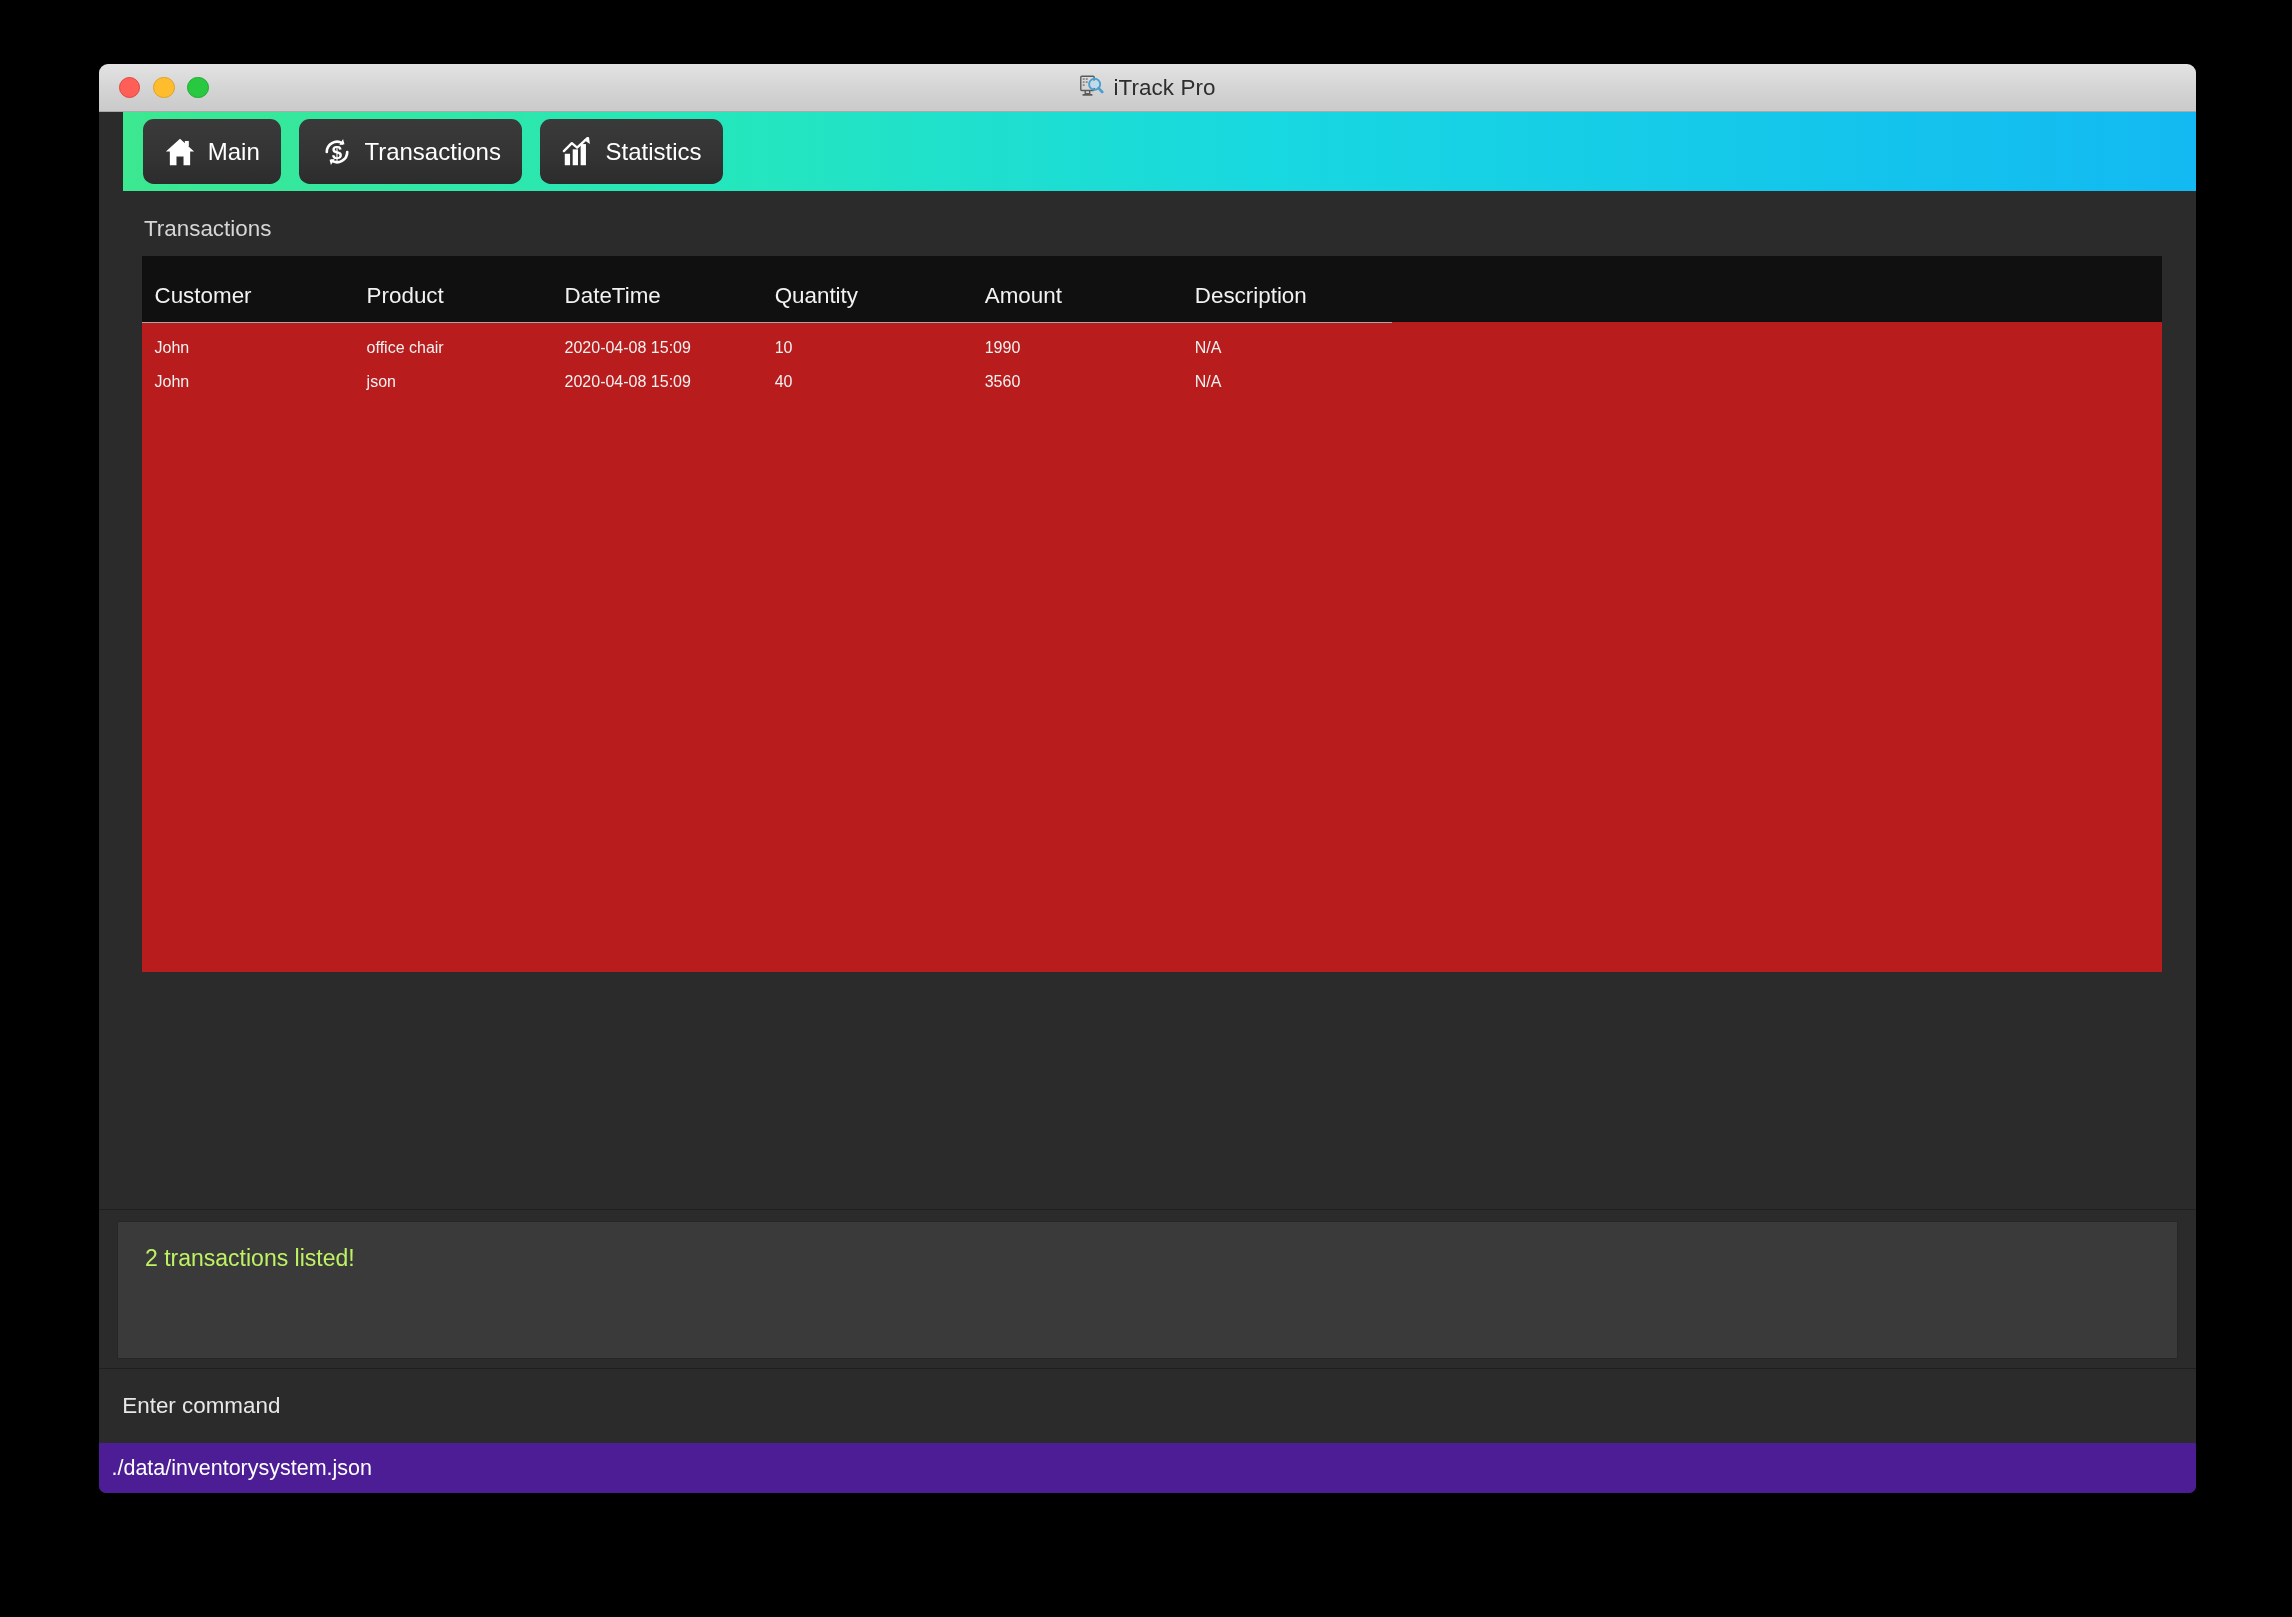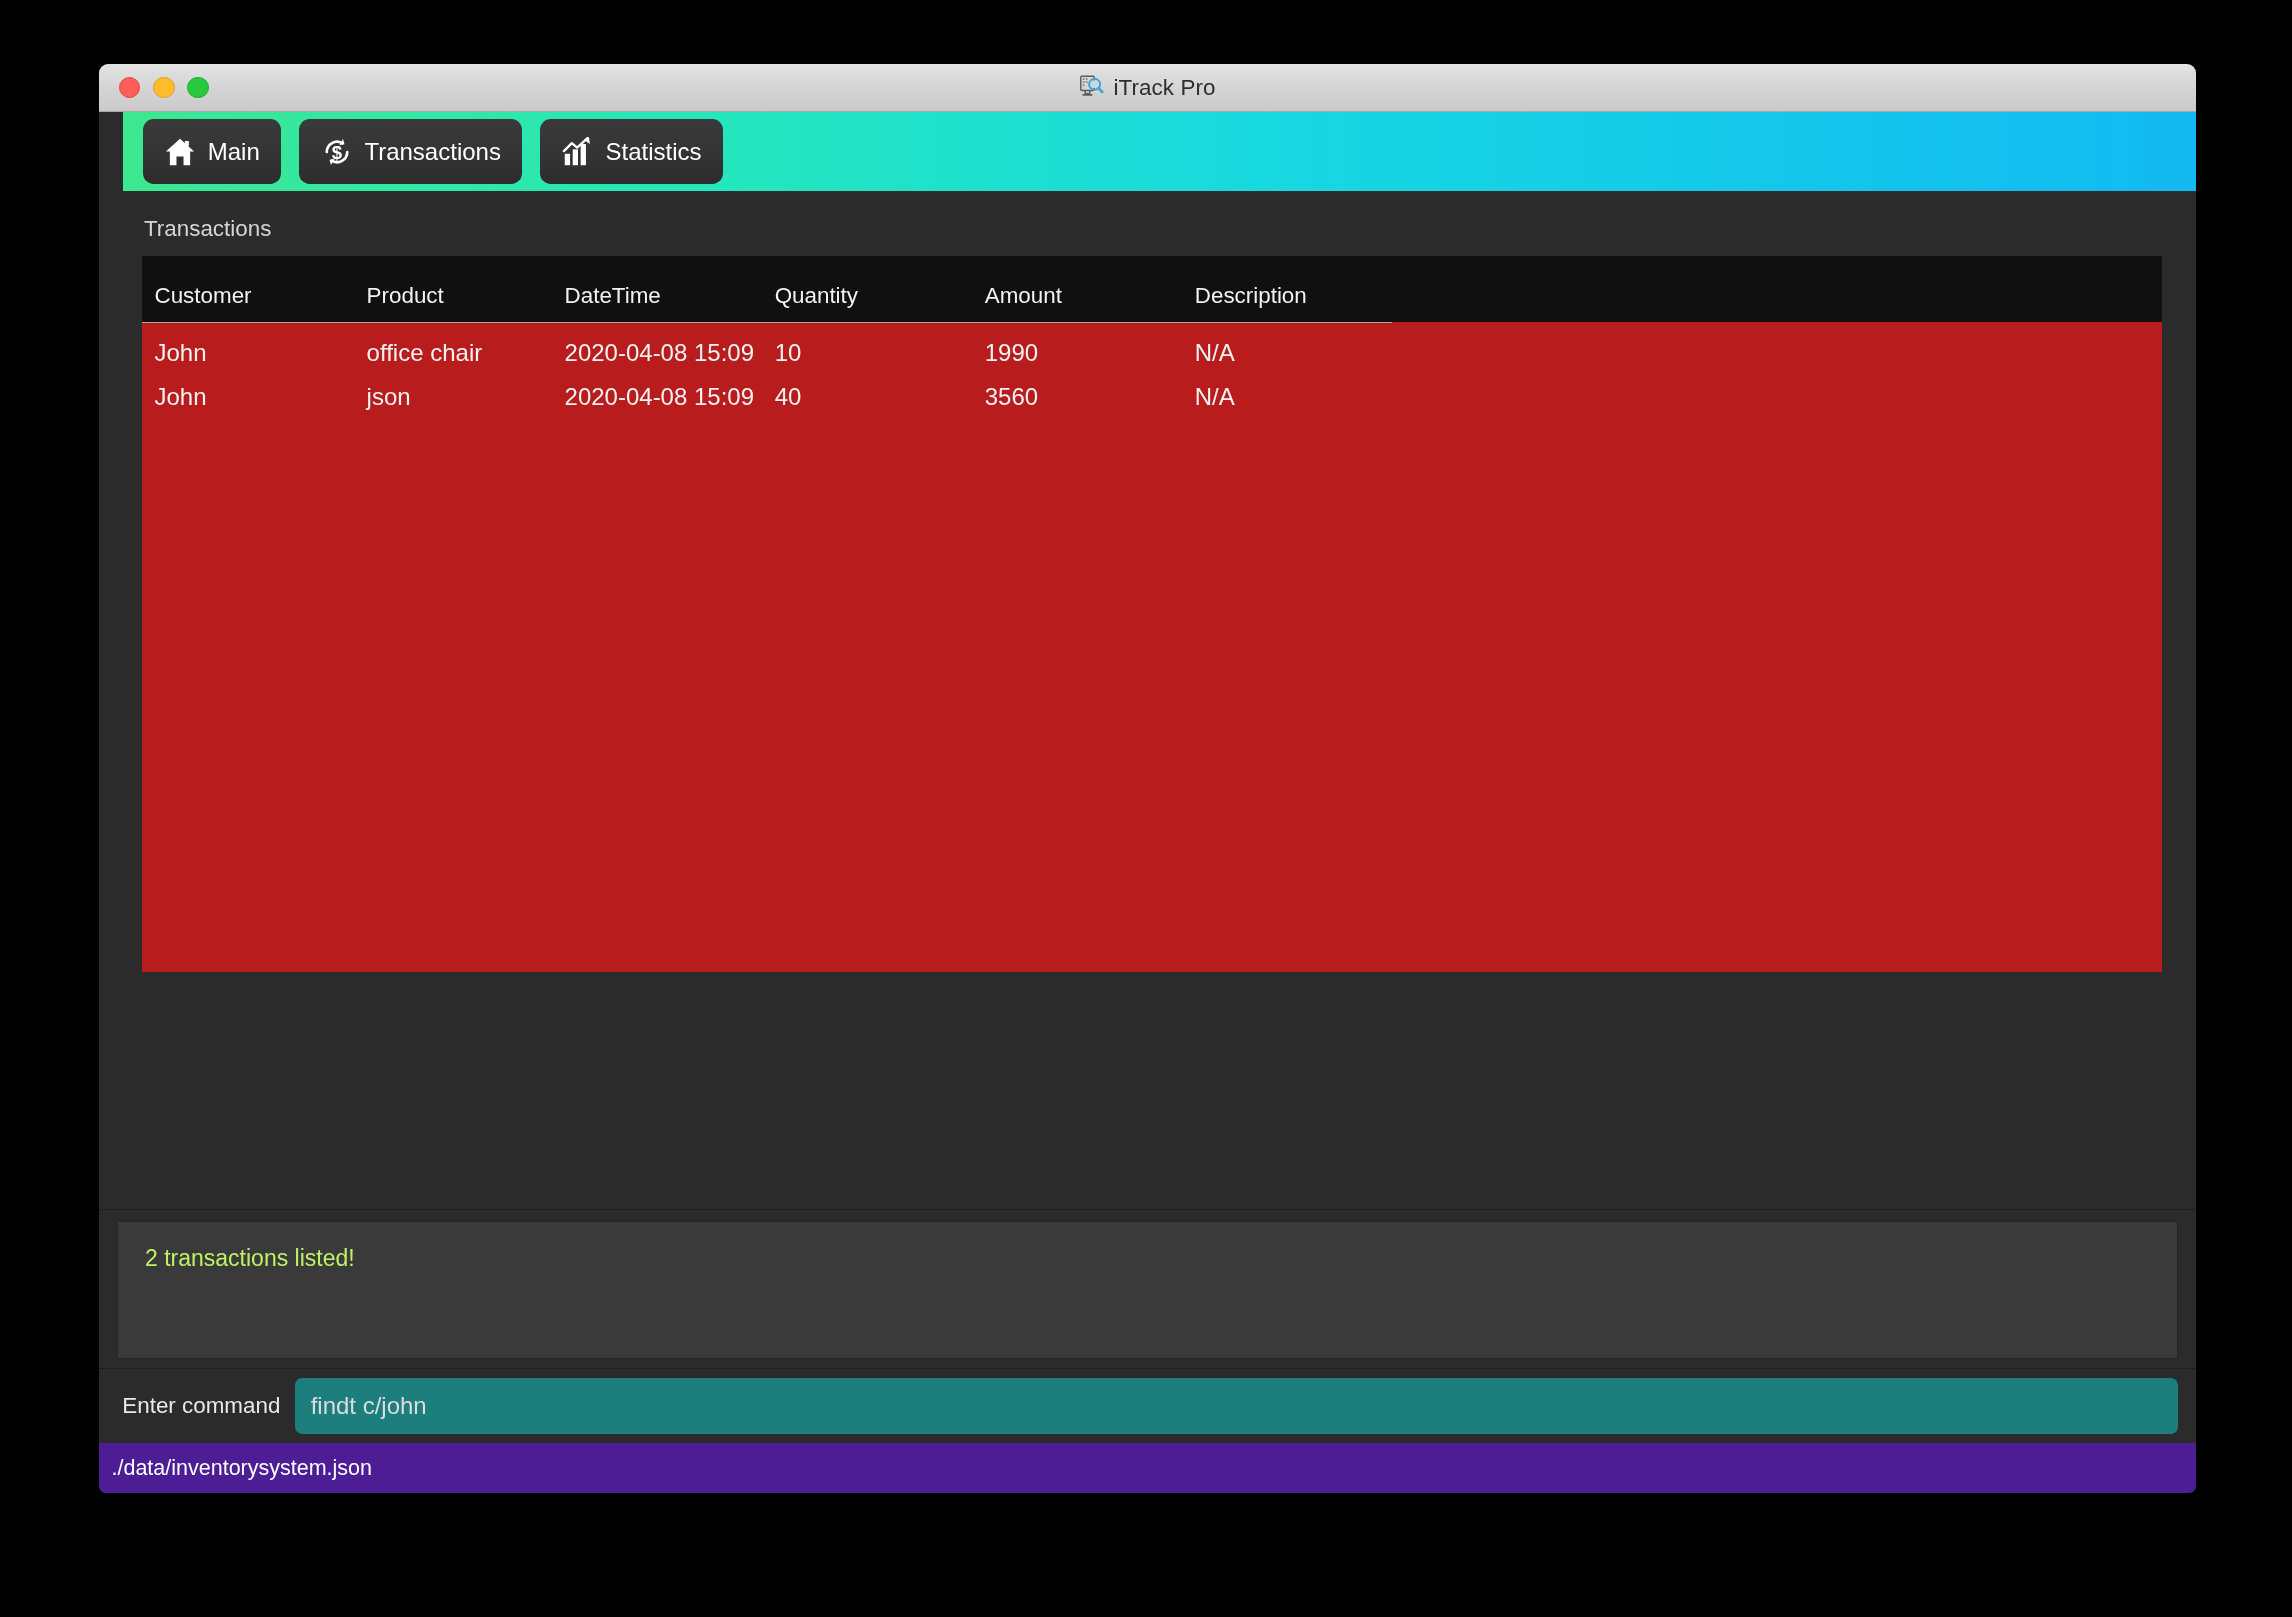--- a/index.html
+++ b/index.html
@@ -138,21 +138,21 @@
     color: #f2f2f2;
     font-size: 22.4px;
     font-weight: normal;
     padding: 27px 0 12.5px 12.5px;
     border-bottom: 1.8px solid #a8a8a8;
     background: #101010;
   }
   table.txn-table th.spacer-col { border-bottom: none; }
   table.txn-table td {
     color: #f2f2f2;
-    font-size: 24px;
+    font-size: 16px;
     padding: 8px 0 8px 12.5px;
     border: none;
     white-space: nowrap;
   }
   table.txn-table tr.data-row:first-child td { padding-top: 16px; }
 
   
   #result-region {
     flex: 1 1 auto;
     min-height: 0;
@@ -351,19 +351,18 @@
     <div id="result-region">
       <div id="result-wrap">
         <div id="result-box">2 transactions listed!</div>
       </div>
     </div>
 
   </div>
 
   <div id="command-bar">
     <span id="command-label">Enter command</span>
-    <input id="command-input" type="text" value="findt c/john" style="">
   </div>
 
   <div id="status-bar">./data/inventorysystem.json</div>
 
 </div>
 
 
 </body></html>

